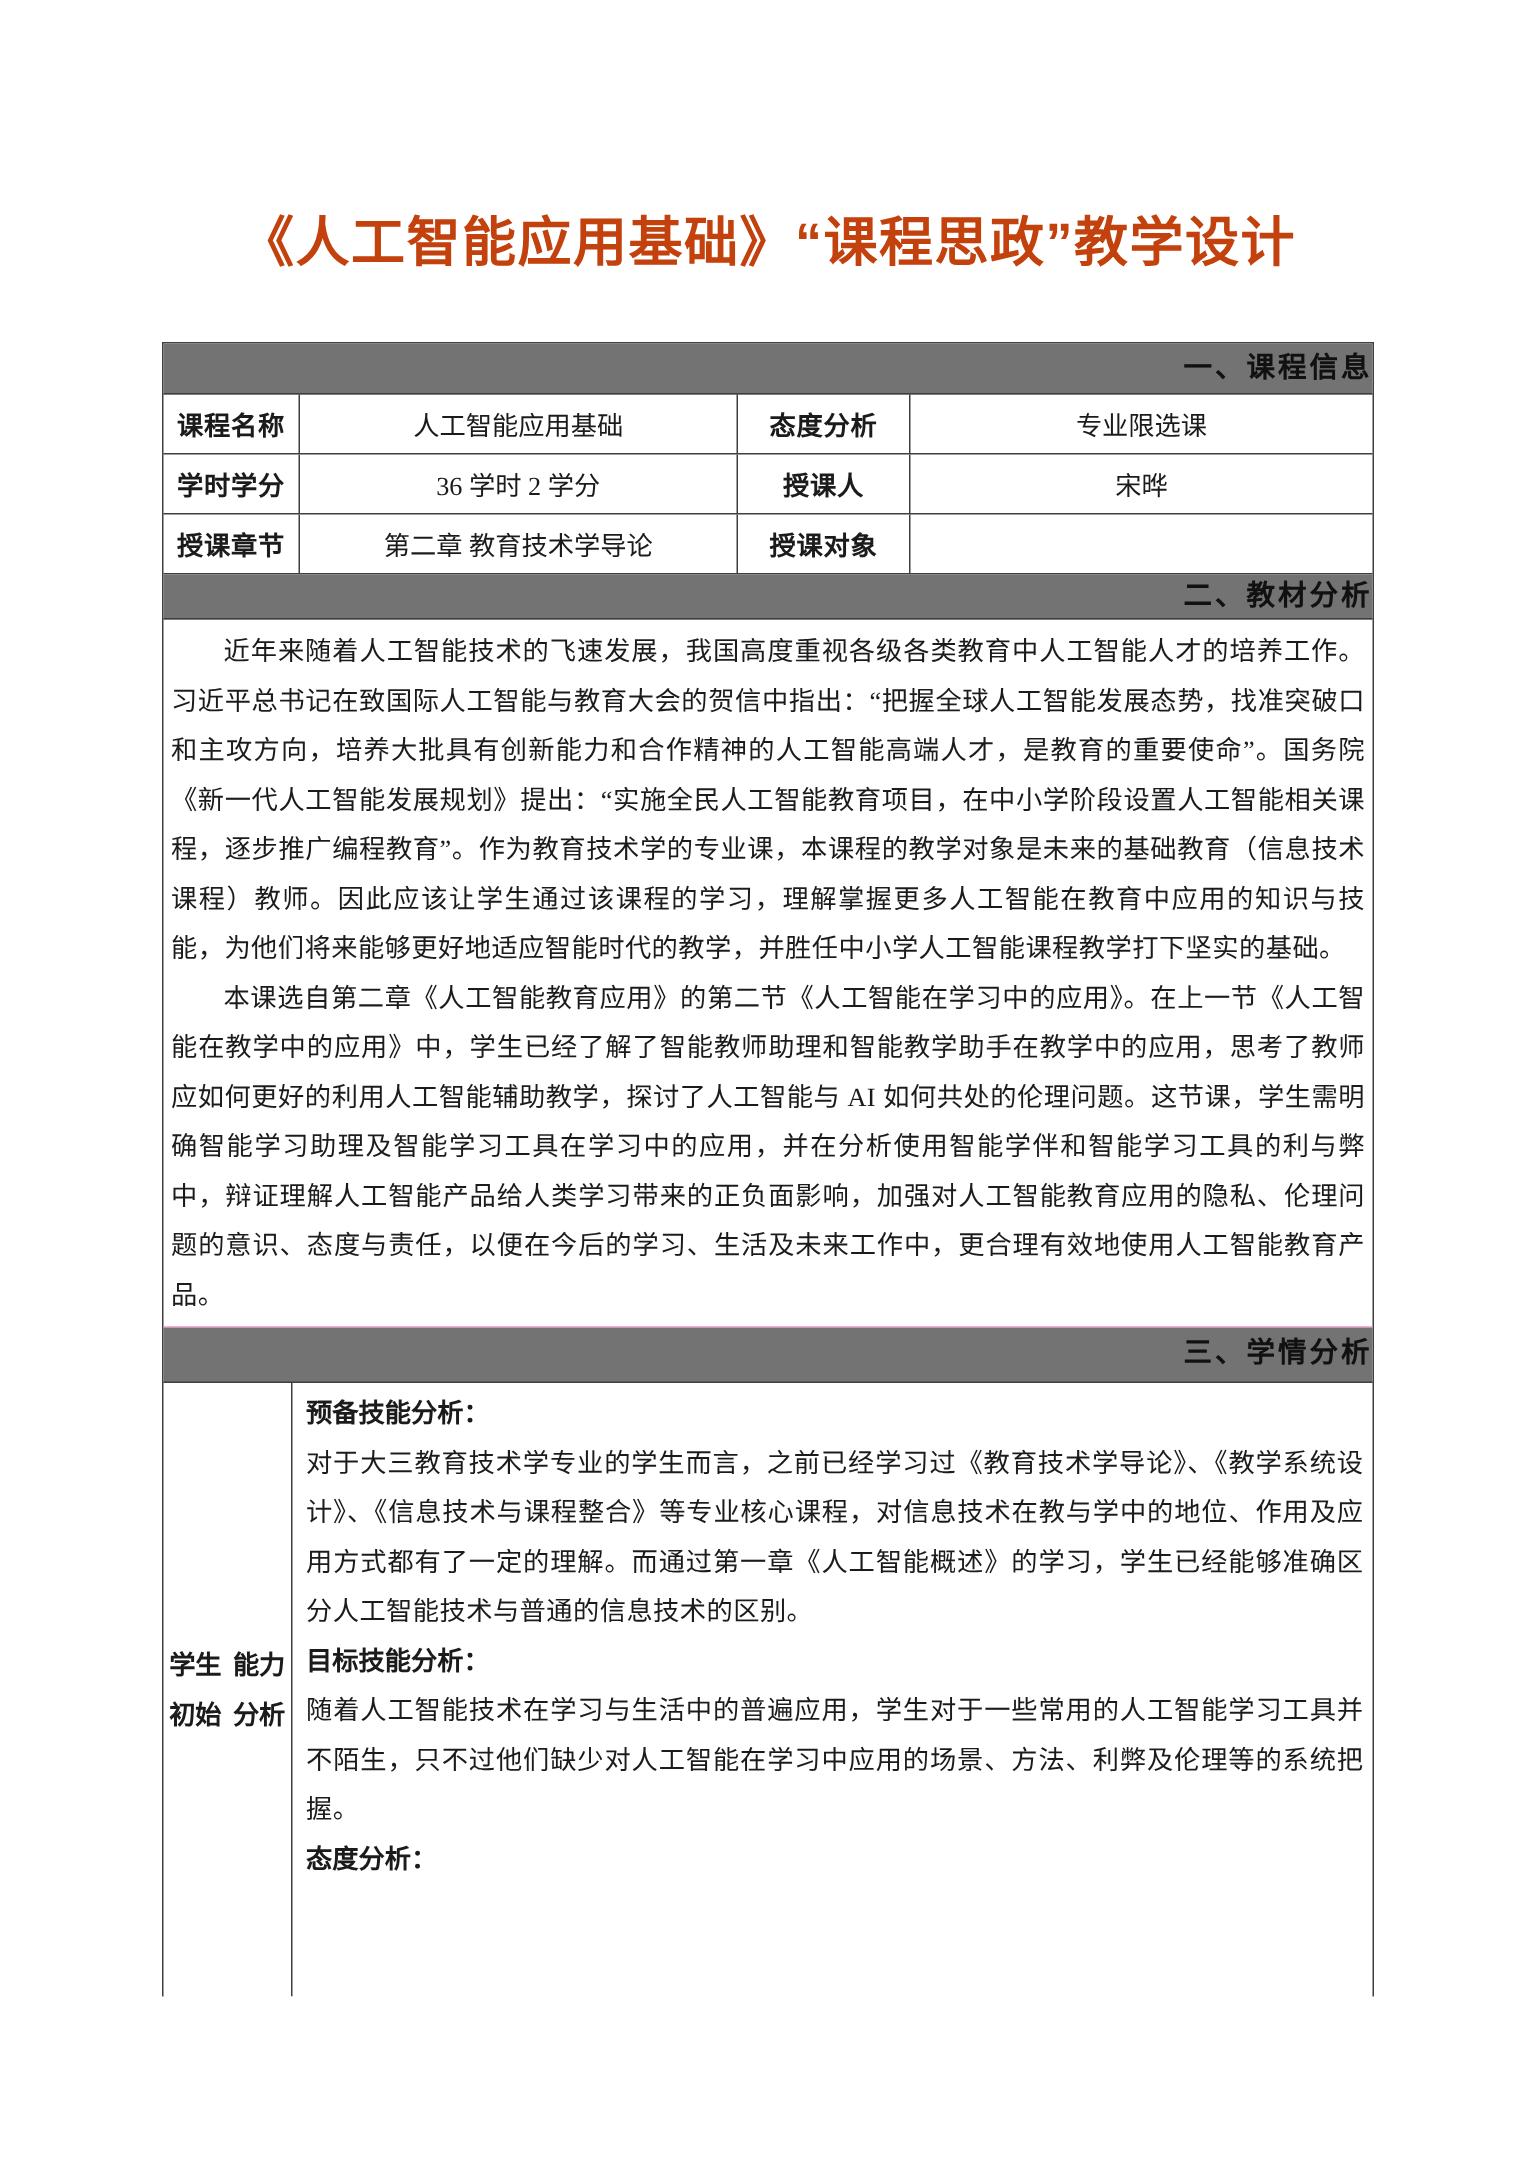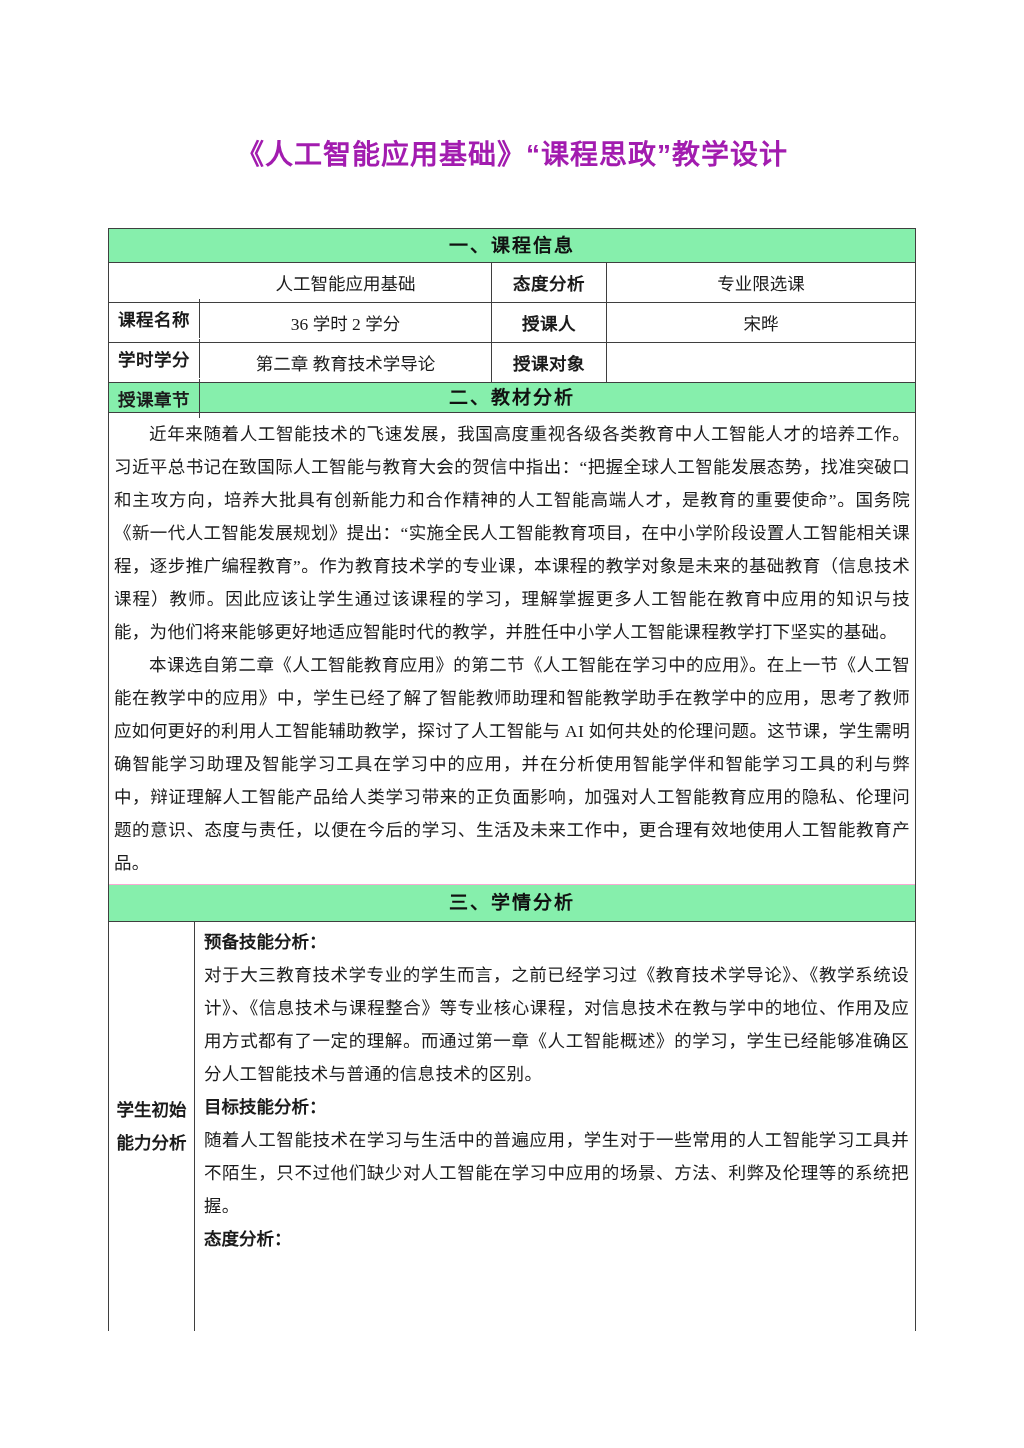--- a/index.html
+++ b/index.html
@@ -18,36 +18,36 @@
   .title-wrap {
     height: 228px;
     box-sizing: border-box;
     padding-top: 132px;
     text-align: center;
   }
   .page-title {
     margin: 0;
     font-family: "Liberation Sans", sans-serif;
     font-weight: 700;
-    font-size: 28px;
+    font-size: 36px;
     letter-spacing: 1px;
-    color: #a21caf;
+    color: #c2410c;
   }
   .doc-table {
     width: 808px;
     margin: 0 auto;
     border: 1px solid #3f3f3f;
     border-bottom: none;
     box-sizing: border-box;
     background: #fff;
   }
   .sec-header {
-    background: #86efac;
+    background: #737373;
     border-bottom: 1px solid #3f3f3f;
-    text-align: center;
+    text-align: right;
     font-family: "Liberation Sans", sans-serif;
     font-weight: 700;
     font-size: 19px;
     color: #111;
     height: 33px;
     line-height: 33px;
     letter-spacing: 2px;
   }
   .sec-header.short { height: 29px; line-height: 29px; }
   .sec-header.h3 { height: 36px; line-height: 36px; }
@@ -65,21 +65,21 @@
     border-right: 1px solid #3f3f3f;
     font-size: 17.5px;
     text-align: center;
   }
   .info-cell.last { border-right: none; }
   .info-cell.lbl {
     font-family: "Liberation Sans", sans-serif;
     font-weight: 700;
     letter-spacing: 0.5px;
   }
-  .w-l1 { width: 91px; margin-top: 36px; }
+  .w-l1 { width: 91px; }
   .w-v1 { width: 292px; }
   .w-l2 { width: 115px; }
   .w-v2 { flex: 1; }
   .text-cell {
     border-bottom: 1px solid #f9a8d4;
     box-sizing: border-box;
     padding: 5px 5px 4px 5px;
     min-height: 470px;
   }
   .text-cell p {
@@ -93,21 +93,21 @@
   .sec3-row {
     display: flex;
     height: 409px;
     overflow: hidden;
   }
   .sec3-left {
     width: 86px;
     box-sizing: border-box;
     border-right: 1px solid #3f3f3f;
     display: flex;
-    flex-direction: column;
+    flex-direction: row;
     align-items: center;
     justify-content: center;
     font-family: "Liberation Sans", sans-serif;
     font-weight: 700;
     font-size: 17.5px;
     line-height: 33px;
     text-align: center;
   }
   .sec3-right {
     flex: 1;

